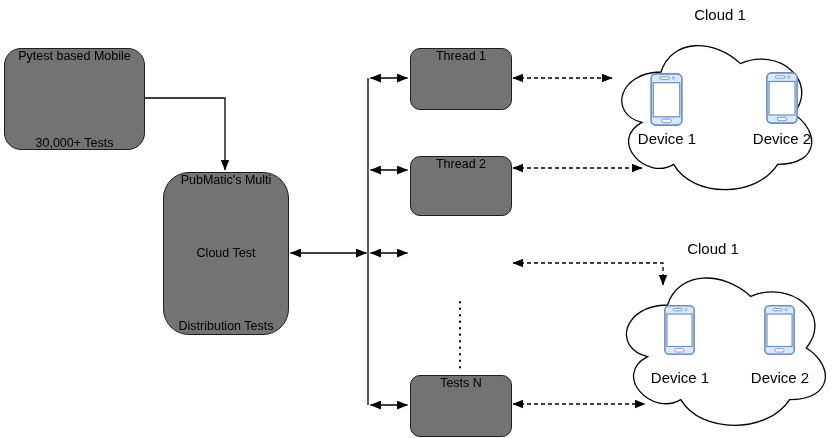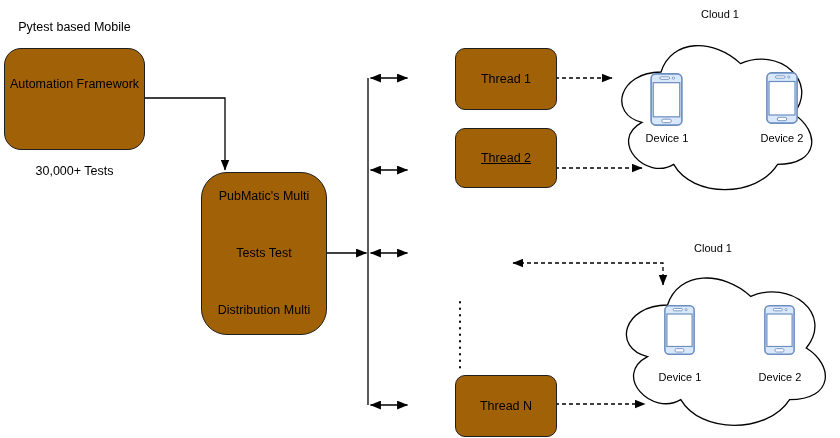--- a/index.html
+++ b/index.html
@@ -7,36 +7,36 @@
     position:relative;
     width:840px;height:438px;
     background:#ffffff;
     font-family:"Liberation Sans","DejaVu Sans",sans-serif;
     color:#000;
     overflow:hidden;
   }
   .layer{position:absolute;left:0;top:0;}
   .box{
     position:absolute;
-    background:#a16207;
+    background:#737373;
     border:1.4px solid #1f1f1f;
     display:flex;flex-direction:column;
-    align-items:center;justify-content:center;
+    align-items:center;justify-content:space-between;
     text-align:center;
     font-size:12.5px;line-height:15px;
     white-space:nowrap;
     gap:42px;
   }
   .framework{left:4px;top:48px;width:139px;height:100px;border-radius:17px;}
-  .engine{left:163px;top:172px;width:124px;height:161px;border-radius:26px;margin-left:38px;}
-  .thread{left:410px;width:100px;border-radius:10px;margin-left:45px;}
+  .engine{left:163px;top:172px;width:124px;height:161px;border-radius:26px;}
+  .thread{left:410px;width:100px;border-radius:10px;}
   .tests{margin-top:30px;}
   .lbl{
     position:absolute;
-    font-size:11px;line-height:15px;
+    font-size:15px;line-height:15px;
     text-align:center;
     width:80px;
   }
 </style>
 </head>
 <body>
 
 <div class="stage">
 
   <svg class="layer" width="840" height="438" viewBox="0 0 840 438">
@@ -88,38 +88,37 @@
              C723,270.6 678.6,270.6 667.5,305 Z" fill="#ffffff" stroke="#000" stroke-width="1.3"></path>
 
     <use href="#phone" x="650" y="73" width="33" height="53"></use>
     <use href="#phone" x="766" y="72" width="32" height="52"></use>
     <use href="#phone" x="664" y="303" width="31" height="54"></use>
     <use href="#phone" x="764" y="303" width="31" height="54"></use>
   </svg>
 
   <div class="box framework">
     <div>Pytest based Mobile</div>
-    <div>Automation Framework</div>
     <div class="tests">30,000+ Tests</div>
   </div>
 
   <div class="box engine">
     <div>PubMatic's Multi</div>
-    <div>Tests Test</div>
-    <div>Distribution Multi</div>
+    <div>Cloud Test</div>
+    <div>Distribution Tests</div>
   </div>
 
   <div class="box thread" style="top:48px;height:60px;">
     <span>Thread 1</span>
   </div>
-  <div class="box thread" style="top:128px;height:58px;text-decoration:underline;">
+  <div class="box thread" style="top:156px;height:58px;">
     <span>Thread 2</span>
   </div>
   <div class="box thread" style="top:375px;height:60px;">
-    <span>Thread N</span>
+    <span>Tests N</span>
   </div>
 
   <div class="lbl" style="left:680px;top:7px;">Cloud 1</div>
   <div class="lbl" style="left:673px;top:241px;">Cloud 1</div>
 
   <div class="lbl" style="left:627px;top:131px;">Device 1</div>
   <div class="lbl" style="left:742px;top:131px;">Device 2</div>
 
   <div class="lbl" style="left:640px;top:370px;">Device 1</div>
   <div class="lbl" style="left:740px;top:370px;">Device 2</div>

